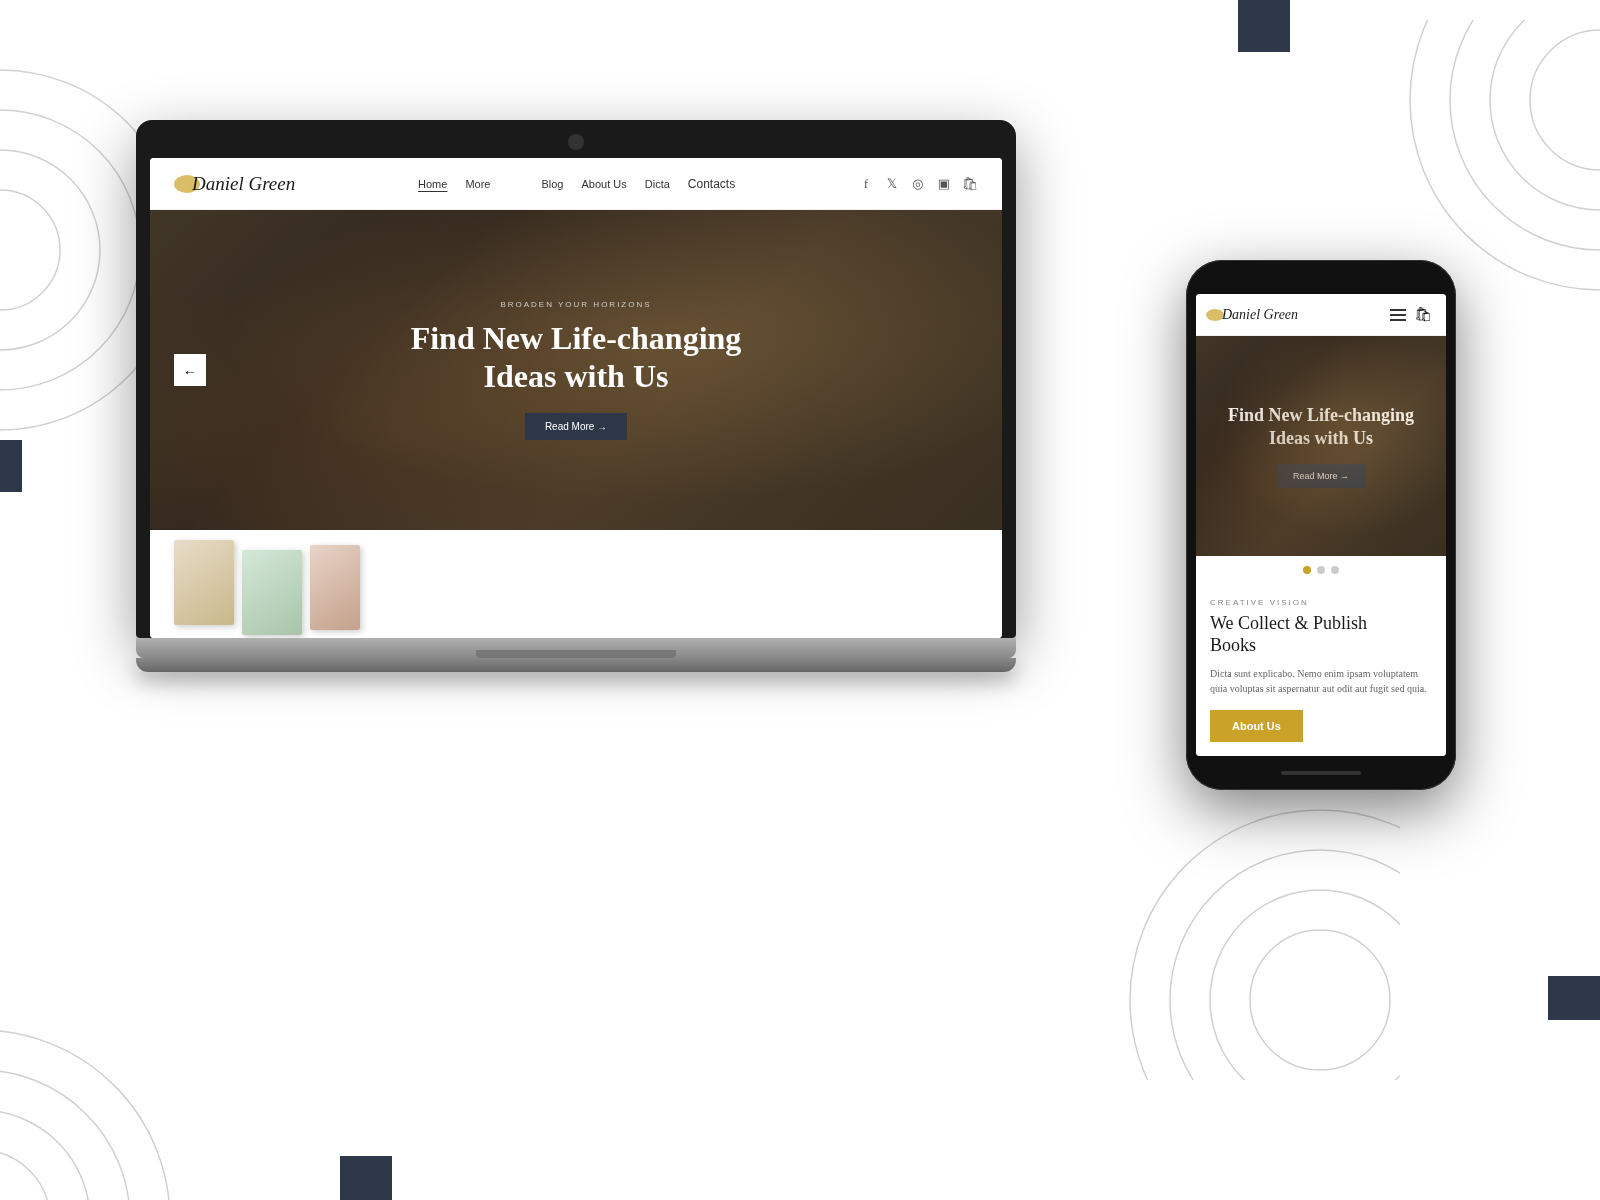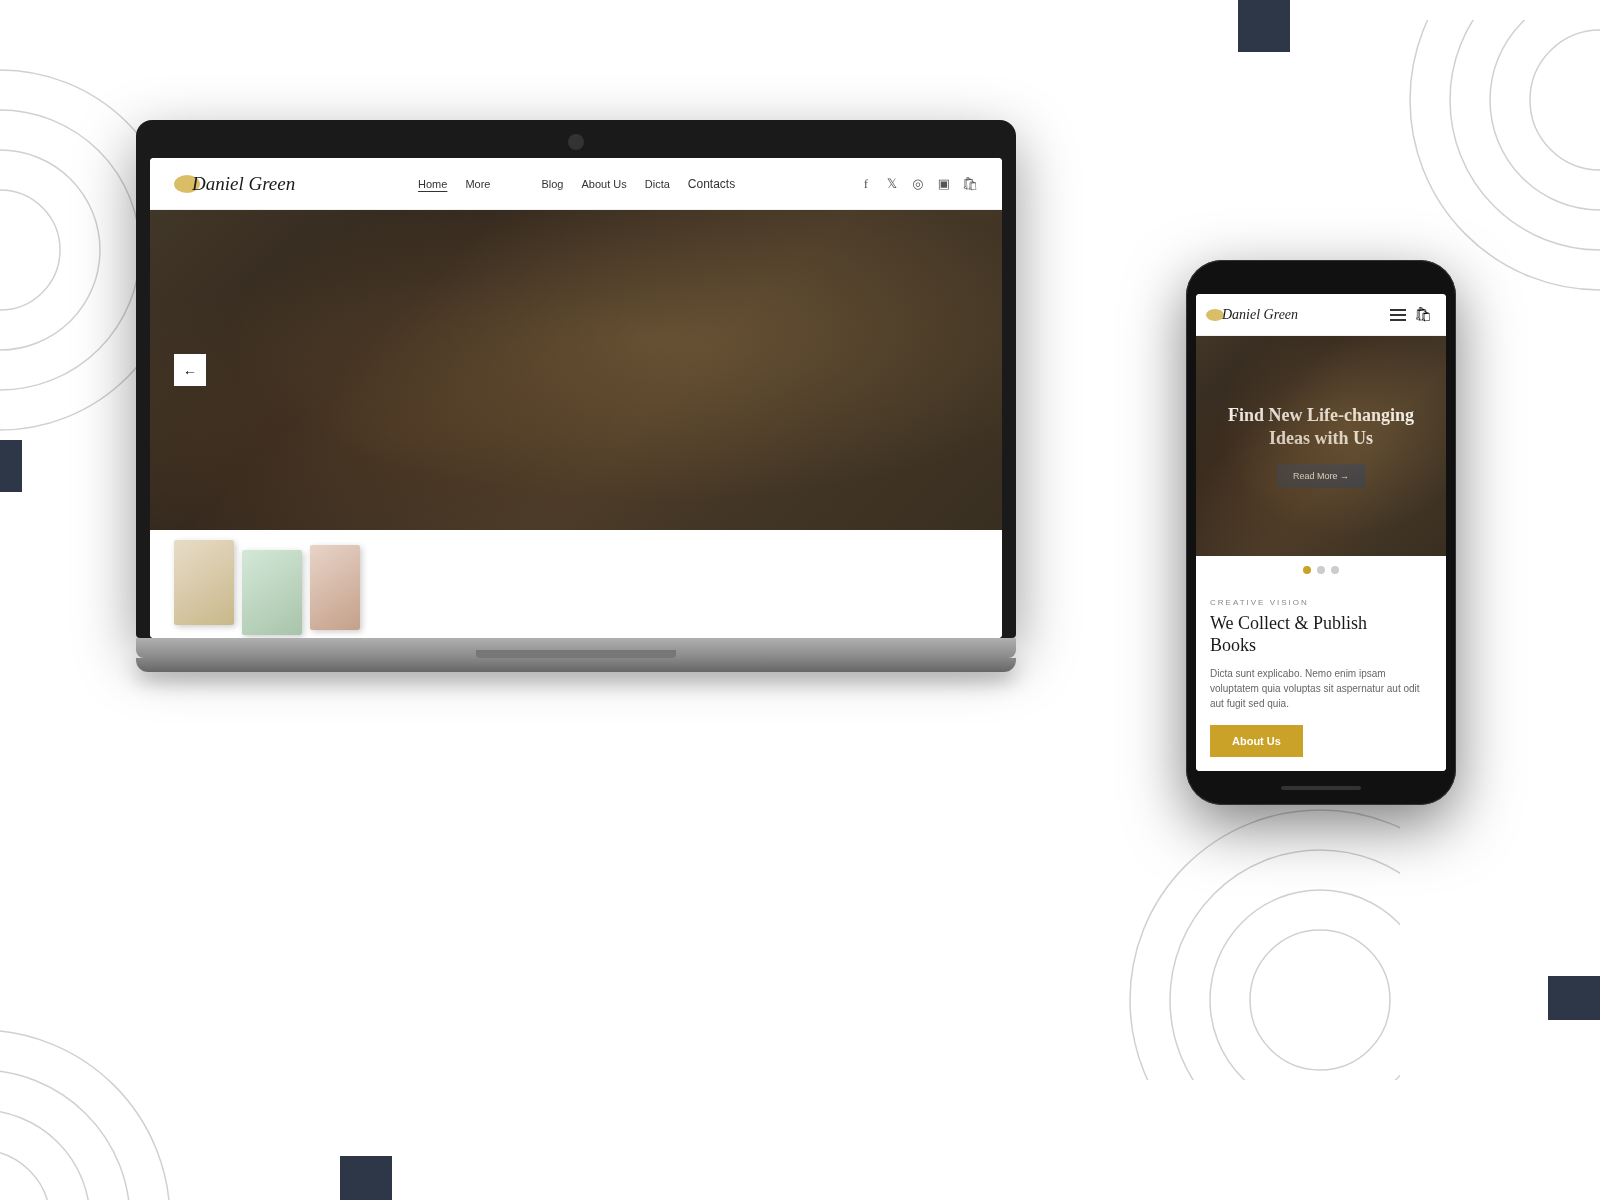--- a/index.html
+++ b/index.html
@@ -472,21 +472,21 @@
       font-size: 18px;
       font-weight: normal;
       color: #1a1a1a;
       line-height: 1.2;
       margin-bottom: 10px;
     }
 
     .phone-content-text {
       font-size: 10px;
       color: #666;
-      font-family: Liberation Sans, sans-serif;
+      font-family: Liberation Serif, serif;
       line-height: 1.5;
       margin-bottom: 14px;
     }
 
     .phone-about-btn {
       background: #c9a227;
       color: #fff;
       border: none;
       padding: 10px 22px;
       font-size: 11px;
@@ -569,20 +569,26 @@
             <span class="nav-icon">𝕏</span>
             <span class="nav-icon">◎</span>
             <span class="nav-icon">▣</span>
             <span class="nav-icon">🛍</span>
           </div>
         </div>
 
         <div class="laptop-hero">
           <div class="hero-bg-texture"></div>
           <button class="hero-back-btn">←</button>
+          <div class="hero-content">
+            <div class="hero-subtitle">BROADEN YOUR HORIZONS</div>
+            <div class="hero-title" style="white-space: pre-line;">Find New Life-changing
+Ideas with Us</div>
+            <button class="hero-btn">Read More →</button>
+          </div>
         </div>
 
         <div class="laptop-bottom-section">
           <div class="laptop-book-preview">
             <div class="book-cover" style="background: linear-gradient(145deg, #e8dcc8, #c8b88a);"></div>
             <div class="book-cover" style="background: linear-gradient(145deg, #d4e8d8, #a8c4aa); margin-top:10px;"></div>
             <div class="book-cover" style="background: linear-gradient(145deg, #e8d4c8, #c4a08a); margin-top:5px; width:50px;"></div>
           </div>
         </div>
 

